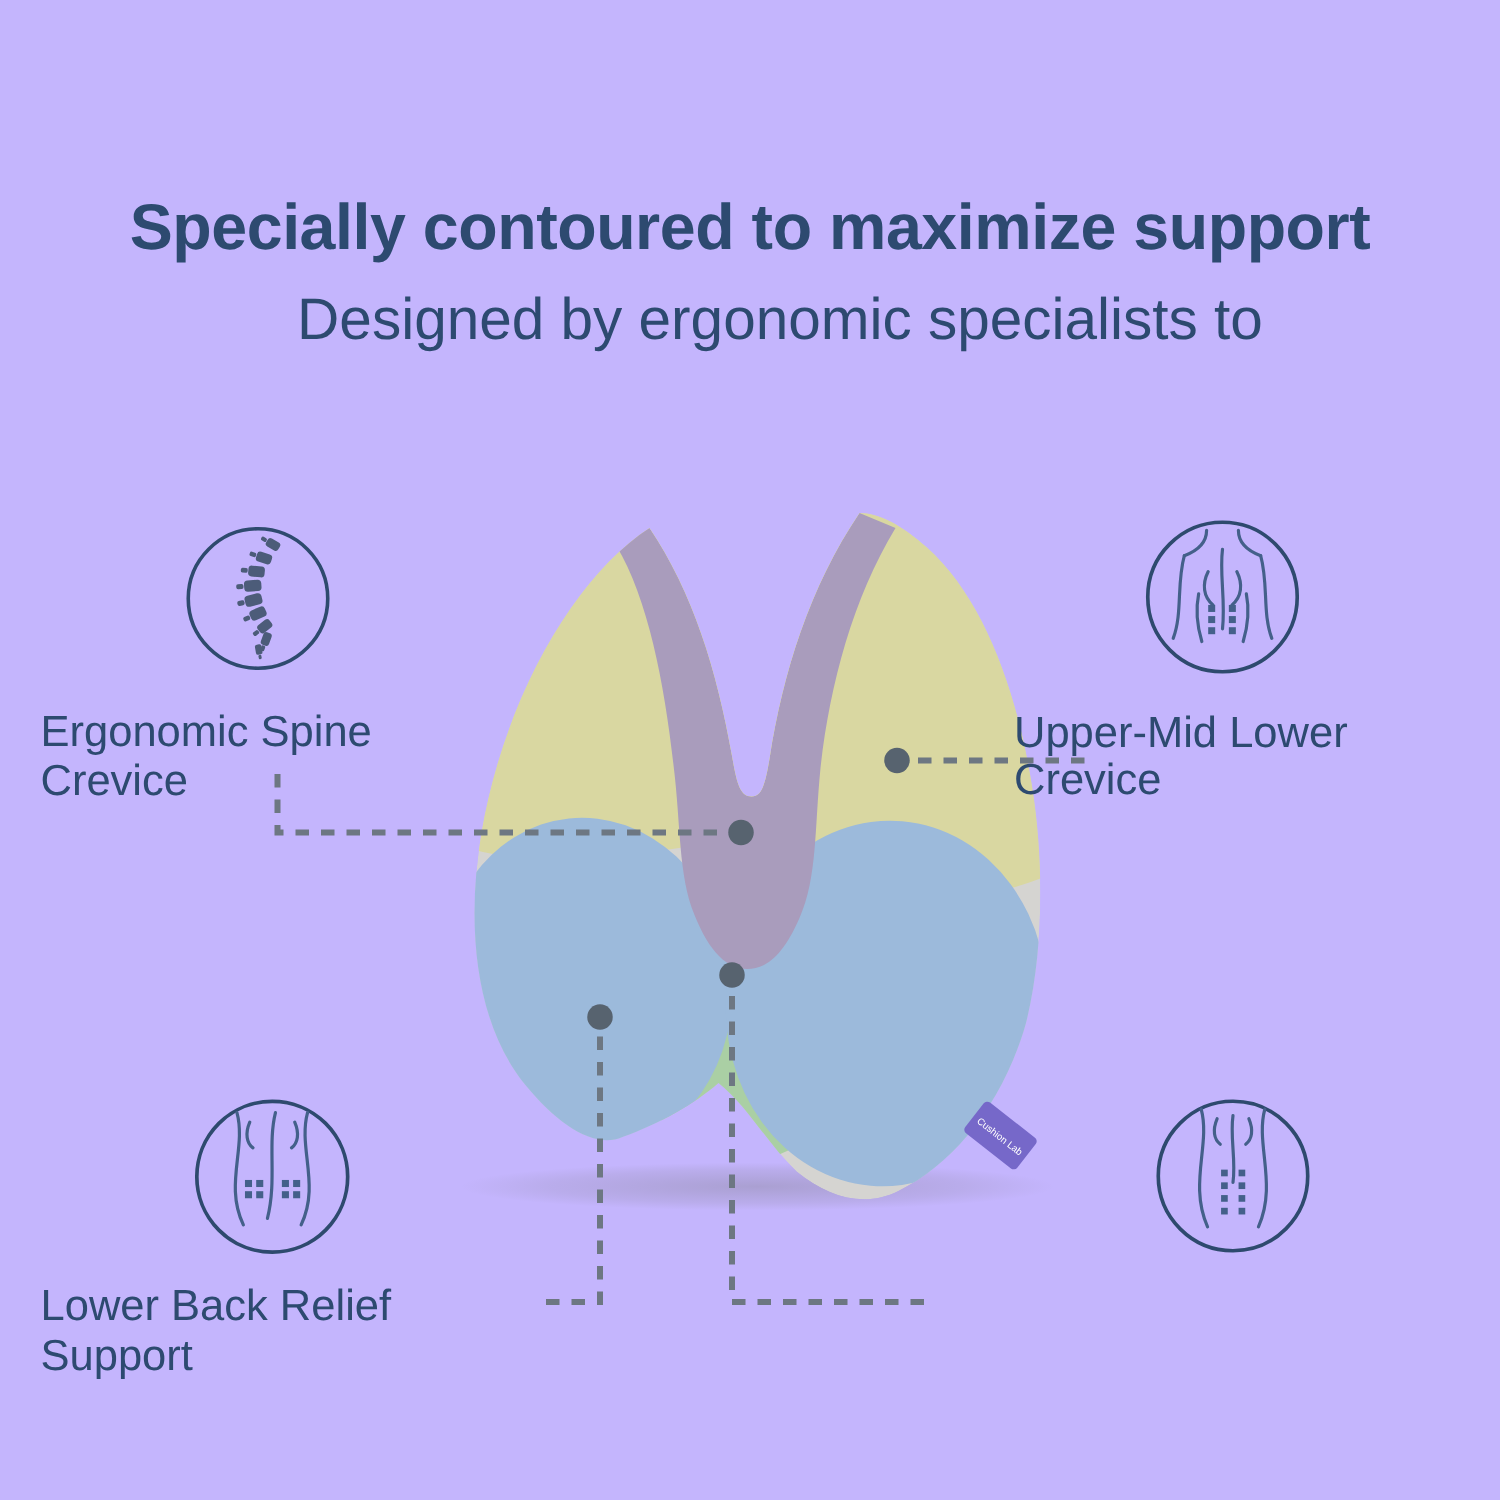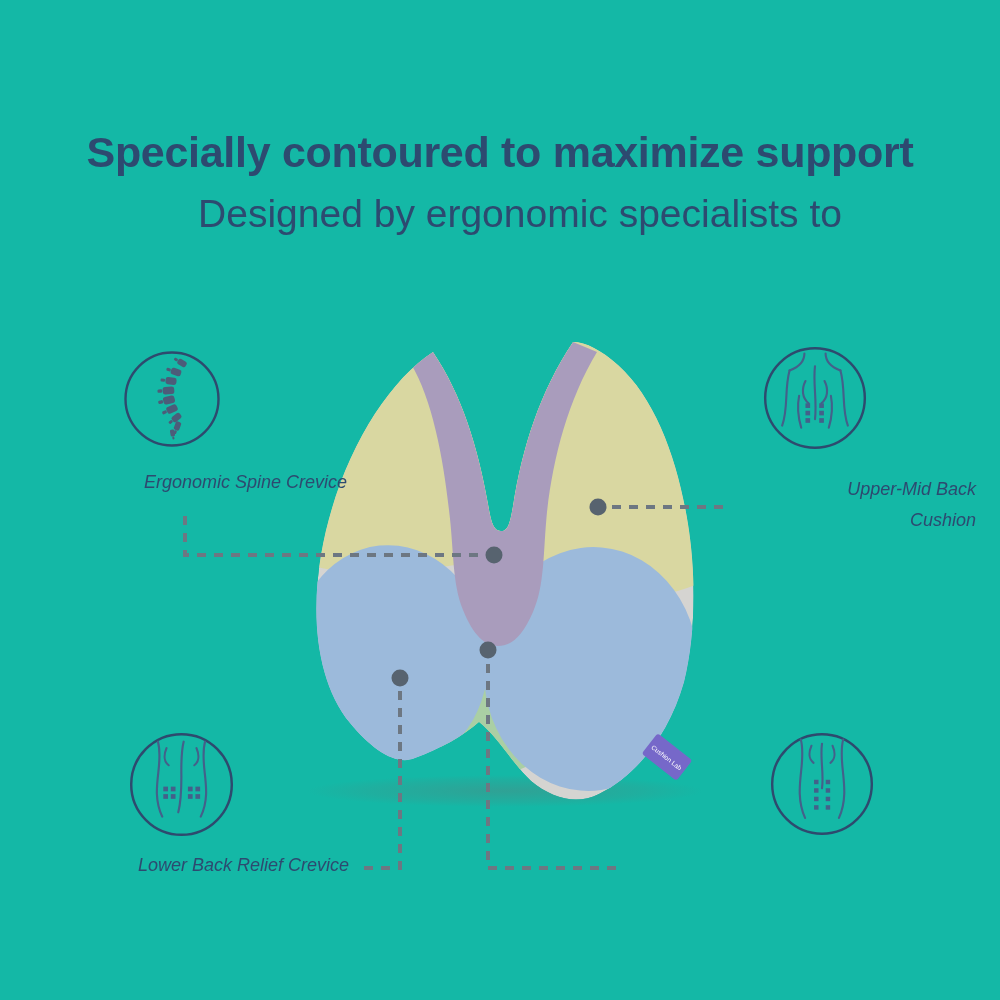--- a/index.html
+++ b/index.html
@@ -1,22 +1,22 @@
 <!DOCTYPE html>
 <html style="--text: #2d4a70;"><head>
 <meta charset="utf-8">
 <style>
   html,body{margin:0;padding:0;background:#ffffff;}
-  .stage{position:relative;width:1000px;height:1000px;background:#14b8a6;overflow:hidden;
+  .stage{position:relative;width:1000px;height:1000px;background:#c4b5fd;overflow:hidden;
          font-family:"Liberation Sans",sans-serif;color:var(--text,#2d4a70);}
   .title{position:absolute;top:99px;left:0;width:1000px;text-align:center;
          font-size:43px;font-weight:700;letter-spacing:-0.3px;}
   .subtitle{position:absolute;top:191px;left:0;width:976px;text-align:center;
          font-size:39px;line-height:45px;font-weight:400;padding-left:32px;}
-  .callout-label{position:absolute;text-align:right;font-size:18px;font-weight:400;font-style:italic;}
+  .callout-label{position:absolute;text-align:left;font-size:29px;font-weight:400;}
   #label-spine{left:27px;top:472px;width:320px;}
   #label-upper{left:676px;top:474px;width:300px;line-height:31px;}
   #label-lower{left:27px;top:855px;width:322px;}
   #label-mid{left:640px;top:855px;width:302px;}
   .icon{position:absolute;}
   #icon-spine{left:122px;top:349px;}
   #icon-upper{left:762px;top:345px;}
   #icon-lower{left:128px;top:731px;}
   #icon-mid{left:769px;top:731px;}
   #scene{position:absolute;left:0;top:0;}
@@ -193,20 +193,20 @@
       <rect x="53.5" y="46" width="4.2" height="4.2"></rect>
         <rect x="53.5" y="54" width="4.2" height="4.2"></rect>
       <rect x="53.5" y="62" width="4.2" height="4.2"></rect>
         <rect x="53.5" y="70" width="4.2" height="4.2"></rect>
     </g>
   </svg>
 
   <div id="label-spine" class="callout-label">Ergonomic Spine Crevice</div>
 
   <div id="label-upper" class="callout-label">
-    <div>Upper-Mid Back</div>
-    <div>Cushion</div>
+    <div>Upper-Mid Lower</div>
+    <div>Crevice</div>
   </div>
 
-  <div id="label-lower" class="callout-label">Lower Back Relief Crevice</div>
+  <div id="label-lower" class="callout-label">Lower Back Relief Support</div>
 
 
 </div>
 
 </body></html>

